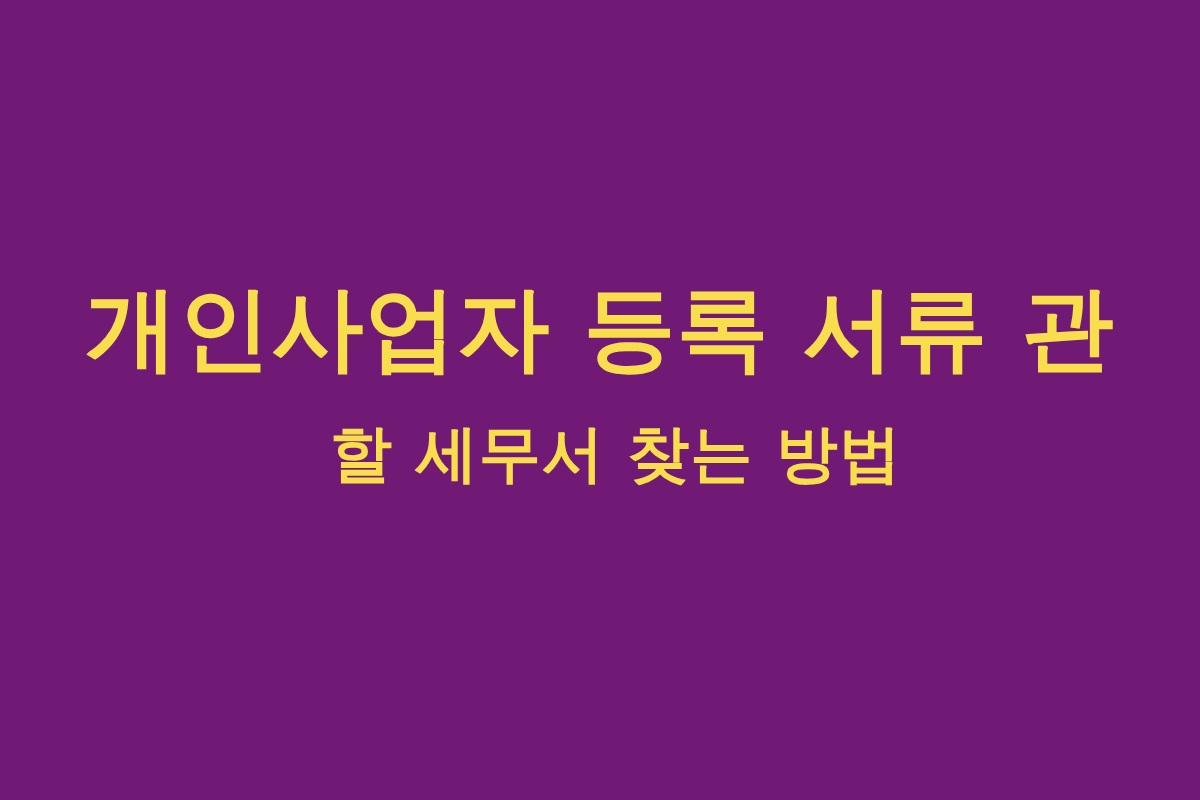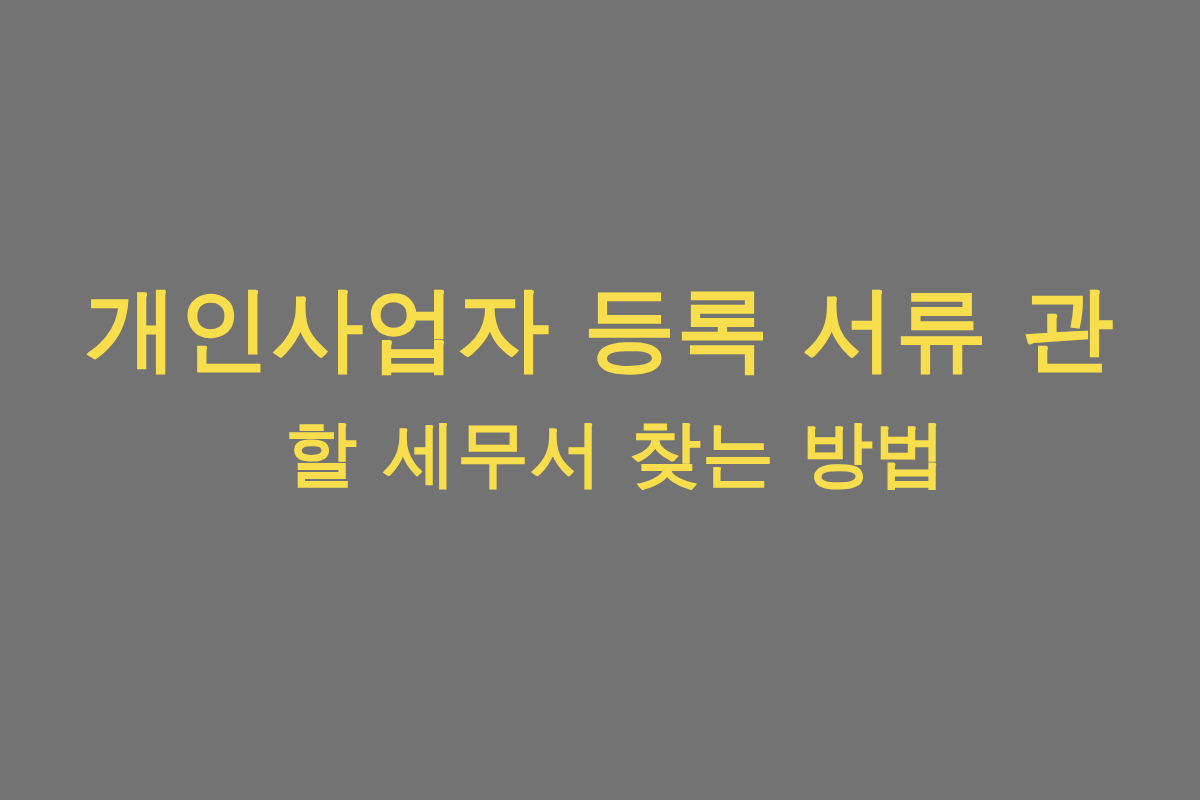--- a/index.html
+++ b/index.html
@@ -64,23 +64,23 @@
     letter-spacing: 1px;
   }
 
   .headline-line.line-2 {
     letter-spacing: 1px;
   }
 </style>
 </head>
 <body>
 
-<div id="title-card" style="background-color: #737373;">
+<div id="title-card" style="background-color: #701a75;">
 
   <div id="headline-block">
 
     <span class="headline-line line-1" style="color: rgb(248, 222, 76); font-size: 92px; line-height: 125px;">개인사업자 등록 서류 관</span>
 
-    <span class="headline-line line-2" style="color: rgb(248, 222, 76); font-size: 72px; line-height: 125px; margin-left: 32px;">할 세무서 찾는 방법</span>
+    <span class="headline-line line-2" style="color: rgb(248, 222, 76); font-size: 62px; line-height: 125px; margin-left: 32px;">할 세무서 찾는 방법</span>
 
   </div>
 
 </div>
 
 </body></html>

